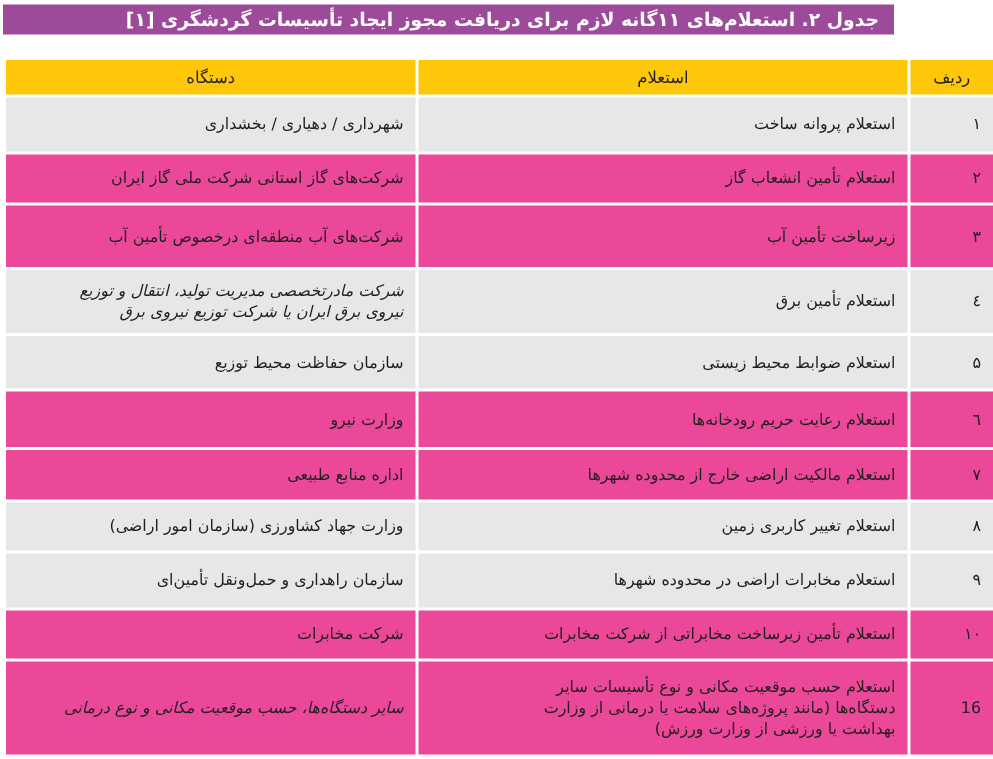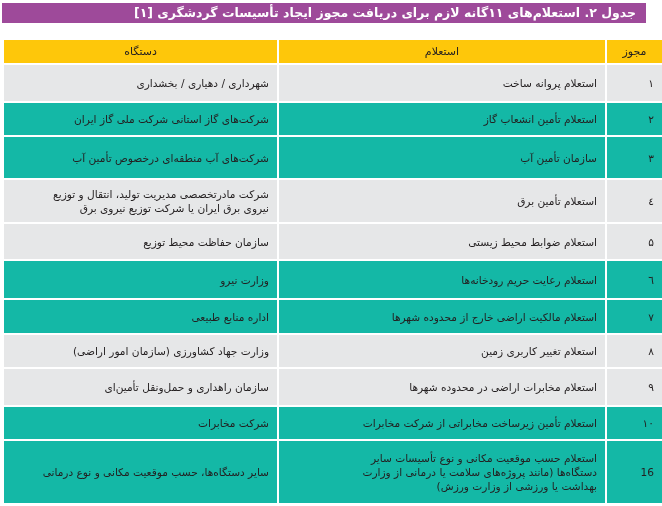--- a/index.html
+++ b/index.html
@@ -12,21 +12,21 @@
       height: 506px;
       position: relative;
       overflow: hidden;
       font-family: "DejaVu Sans", sans-serif;
       color: #231f20;
     }
     .title-bar {
       position: absolute;
       left: 2px;
       top: 3px;
-      width: 644px;
+      width: 594px;
       height: 20px;
       background: #9e4a9a;
       color: #ffffff;
       direction: rtl;
       font-size: 12.5px;
       font-weight: bold;
       line-height: 20px;
       padding-right: 10px;
       box-sizing: border-box;
       white-space: nowrap;
@@ -51,63 +51,64 @@
       font-weight: normal;
       overflow: hidden;
     }
     table.main th {
       background: #fec70a;
       height: 23px;
       font-size: 11px;
       color: #231f20;
     }
     tr.gray td { background: #e6e7e8; margin-left: 36px; }
-    tr.yellow td { background: #14b8a6; }
+    tr.yellow td { background: #ec4899; }
     td.num { font-size: 10.5px; }
     td.wrap-narrow span {
       display: inline-block;
       max-width: 240px;
+      font-style: italic;
     }
     td.wrap-mid span {
       display: inline-block;
       max-width: 260px;
     }
   </style>
 </head>
 <body>
 
 <div class="title-bar">جدول ۲. استعلام‌های ۱۱گانه لازم برای دریافت مجوز ایجاد تأسیسات گردشگری [۱]</div>
 
 <table class="main">
   <colgroup>
     <col style="width:55px">
     <col style="width:326px">
     <col style="width:273px">
   </colgroup>
   <thead>
     <tr>
-      <th>مجوز</th>
+      <th>ردیف</th>
       <th>استعلام</th>
       <th>دستگاه</th>
     </tr>
   </thead>
   <tbody>
     <tr class="gray" style="height:36px">
       <td class="num">۱</td>
       <td>استعلام پروانه ساخت</td>
       <td>شهرداری / دهیاری / بخشداری</td>
     </tr>
     <tr class="yellow" style="height:32px">
       <td class="num">۲</td>
       <td>استعلام تأمین انشعاب گاز</td>
       <td>شرکت‌های گاز استانی شرکت ملی گاز ایران</td>
     </tr>
     <tr class="yellow" style="height:41px">
       <td class="num">۳</td>
-      <td>سازمان تأمین آب</td>
+      <td>زیرساخت تأمین آب</td>
       <td>شرکت‌های آب منطقه‌ای درخصوص تأمین آب</td>
     </tr>
     <tr class="gray" style="height:42px">
       <td class="num">٤</td>
       <td>استعلام تأمین برق</td>
       <td class="wrap-narrow"><span>شرکت مادرتخصصی مدیریت تولید، انتقال و توزیع نیروی برق ایران یا شرکت توزیع نیروی برق</span></td>
     </tr>
     <tr class="gray" style="height:35px">
       <td class="num">۵</td>
       <td>استعلام ضوابط محیط زیستی</td>

